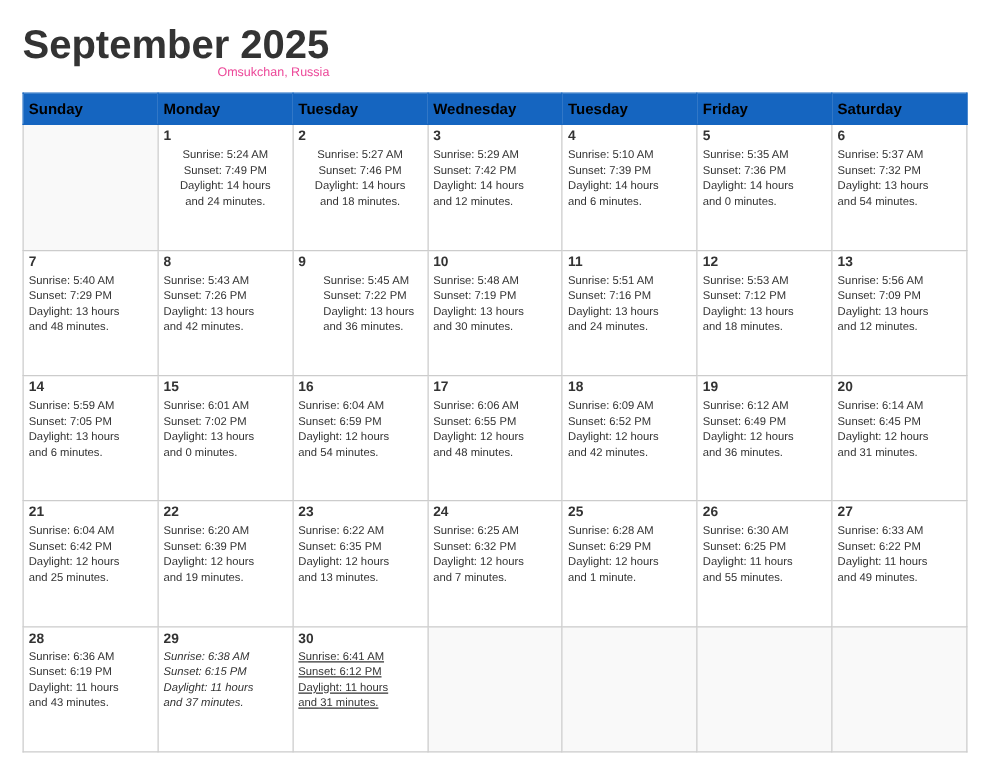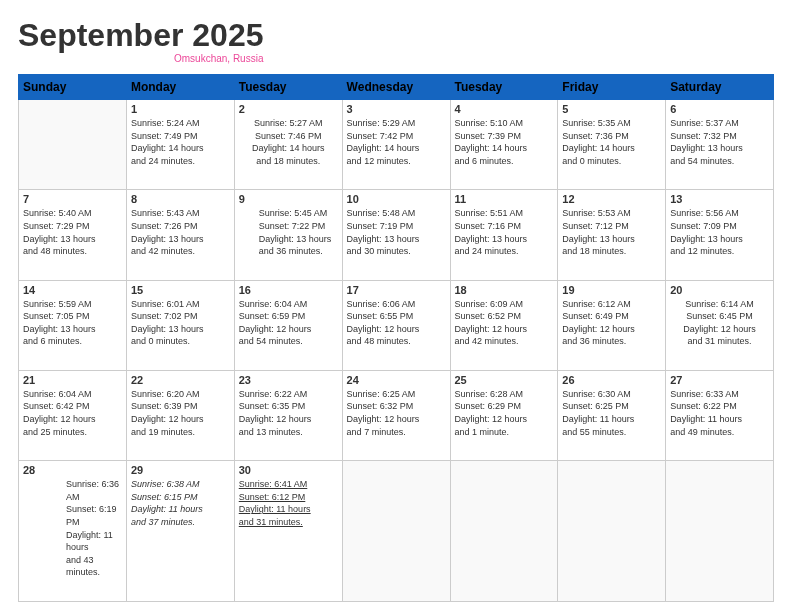--- a/index.html
+++ b/index.html
@@ -111,21 +111,21 @@
         <th>Tuesday</th>
         <th>Friday</th>
         <th>Saturday</th>
       </tr>
     </thead>
     <tbody id="calendar-body">
     <tr>
           <td class="empty-cell"></td>
           <td>
             <div class="day-num">1</div>
-            <div class="day-info" style="white-space: pre-line;">Sunrise: 5:24 AM
+            <div class="day-info" style="white-space: pre-line; text-align: center;">Sunrise: 5:24 AM
 Sunset: 7:49 PM
 Daylight: 14 hours
 and 24 minutes.</div>
           </td>
           <td>
             <div class="day-num">2</div>
             <div class="day-info" style="white-space: pre-line; text-align: center;">Sunrise: 5:27 AM
 Sunset: 7:46 PM
 Daylight: 14 hours
 and 18 minutes.</div>
@@ -248,21 +248,21 @@
           </td>
           <td>
             <div class="day-num">19</div>
             <div class="day-info" style="white-space: pre-line;">Sunrise: 6:12 AM
 Sunset: 6:49 PM
 Daylight: 12 hours
 and 36 minutes.</div>
           </td>
           <td>
             <div class="day-num">20</div>
-            <div class="day-info" style="white-space: pre-line; text-align: center;">Sunrise: 6:14 AM
+            <div class="day-info" style="white-space: pre-line;">Sunrise: 6:14 AM
 Sunset: 6:45 PM
 Daylight: 12 hours
 and 31 minutes.</div>
           </td>
         </tr>
         <tr>
           <td>
             <div class="day-num">21</div>
             <div class="day-info" style="white-space: pre-line;">Sunrise: 6:04 AM
 Sunset: 6:42 PM
@@ -308,21 +308,21 @@
             <div class="day-num">27</div>
             <div class="day-info" style="white-space: pre-line;">Sunrise: 6:33 AM
 Sunset: 6:22 PM
 Daylight: 11 hours
 and 49 minutes.</div>
           </td>
         </tr>
         <tr>
           <td>
             <div class="day-num">28</div>
-            <div class="day-info" style="white-space: pre-line; margin-left: 43px;">Sunrise: 6:36 AM
+            <div class="day-info" style="white-space: pre-line;">Sunrise: 6:36 AM
 Sunset: 6:19 PM
 Daylight: 11 hours
 and 43 minutes.</div>
           </td>
           <td>
             <div class="day-num">29</div>
             <div class="day-info" style="white-space: pre-line; font-style: italic;">Sunrise: 6:38 AM
 Sunset: 6:15 PM
 Daylight: 11 hours
 and 37 minutes.</div>

